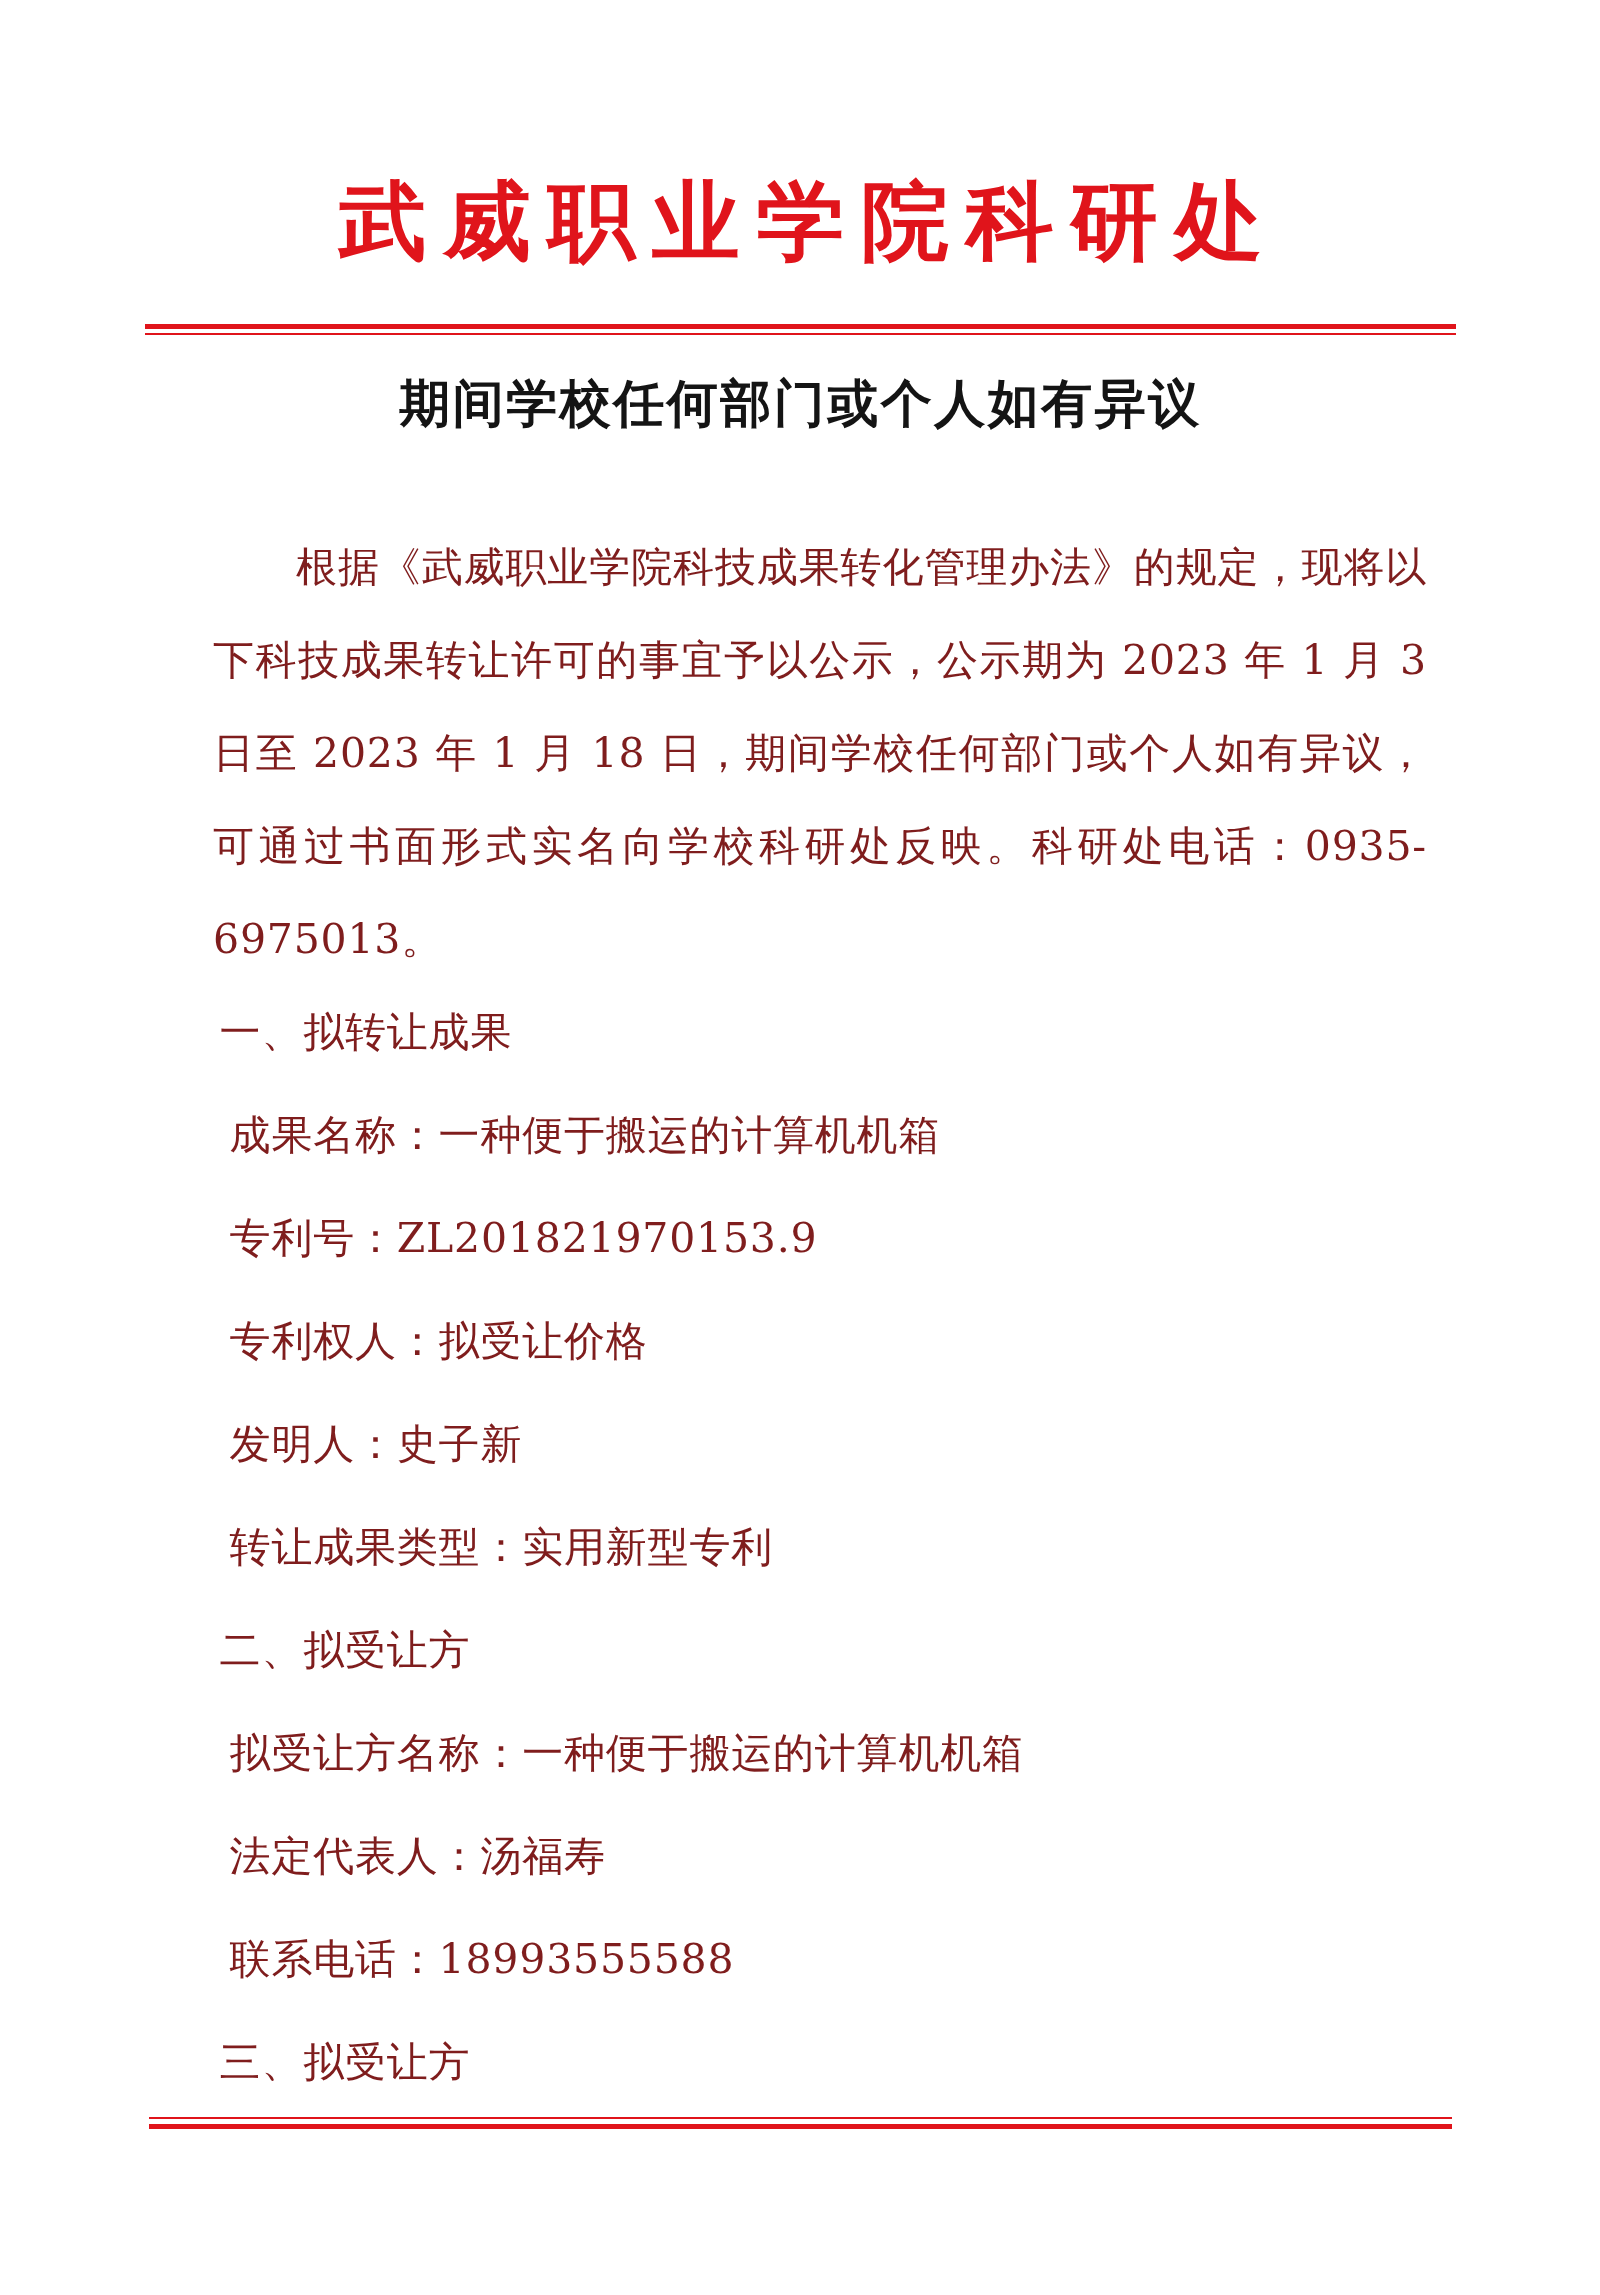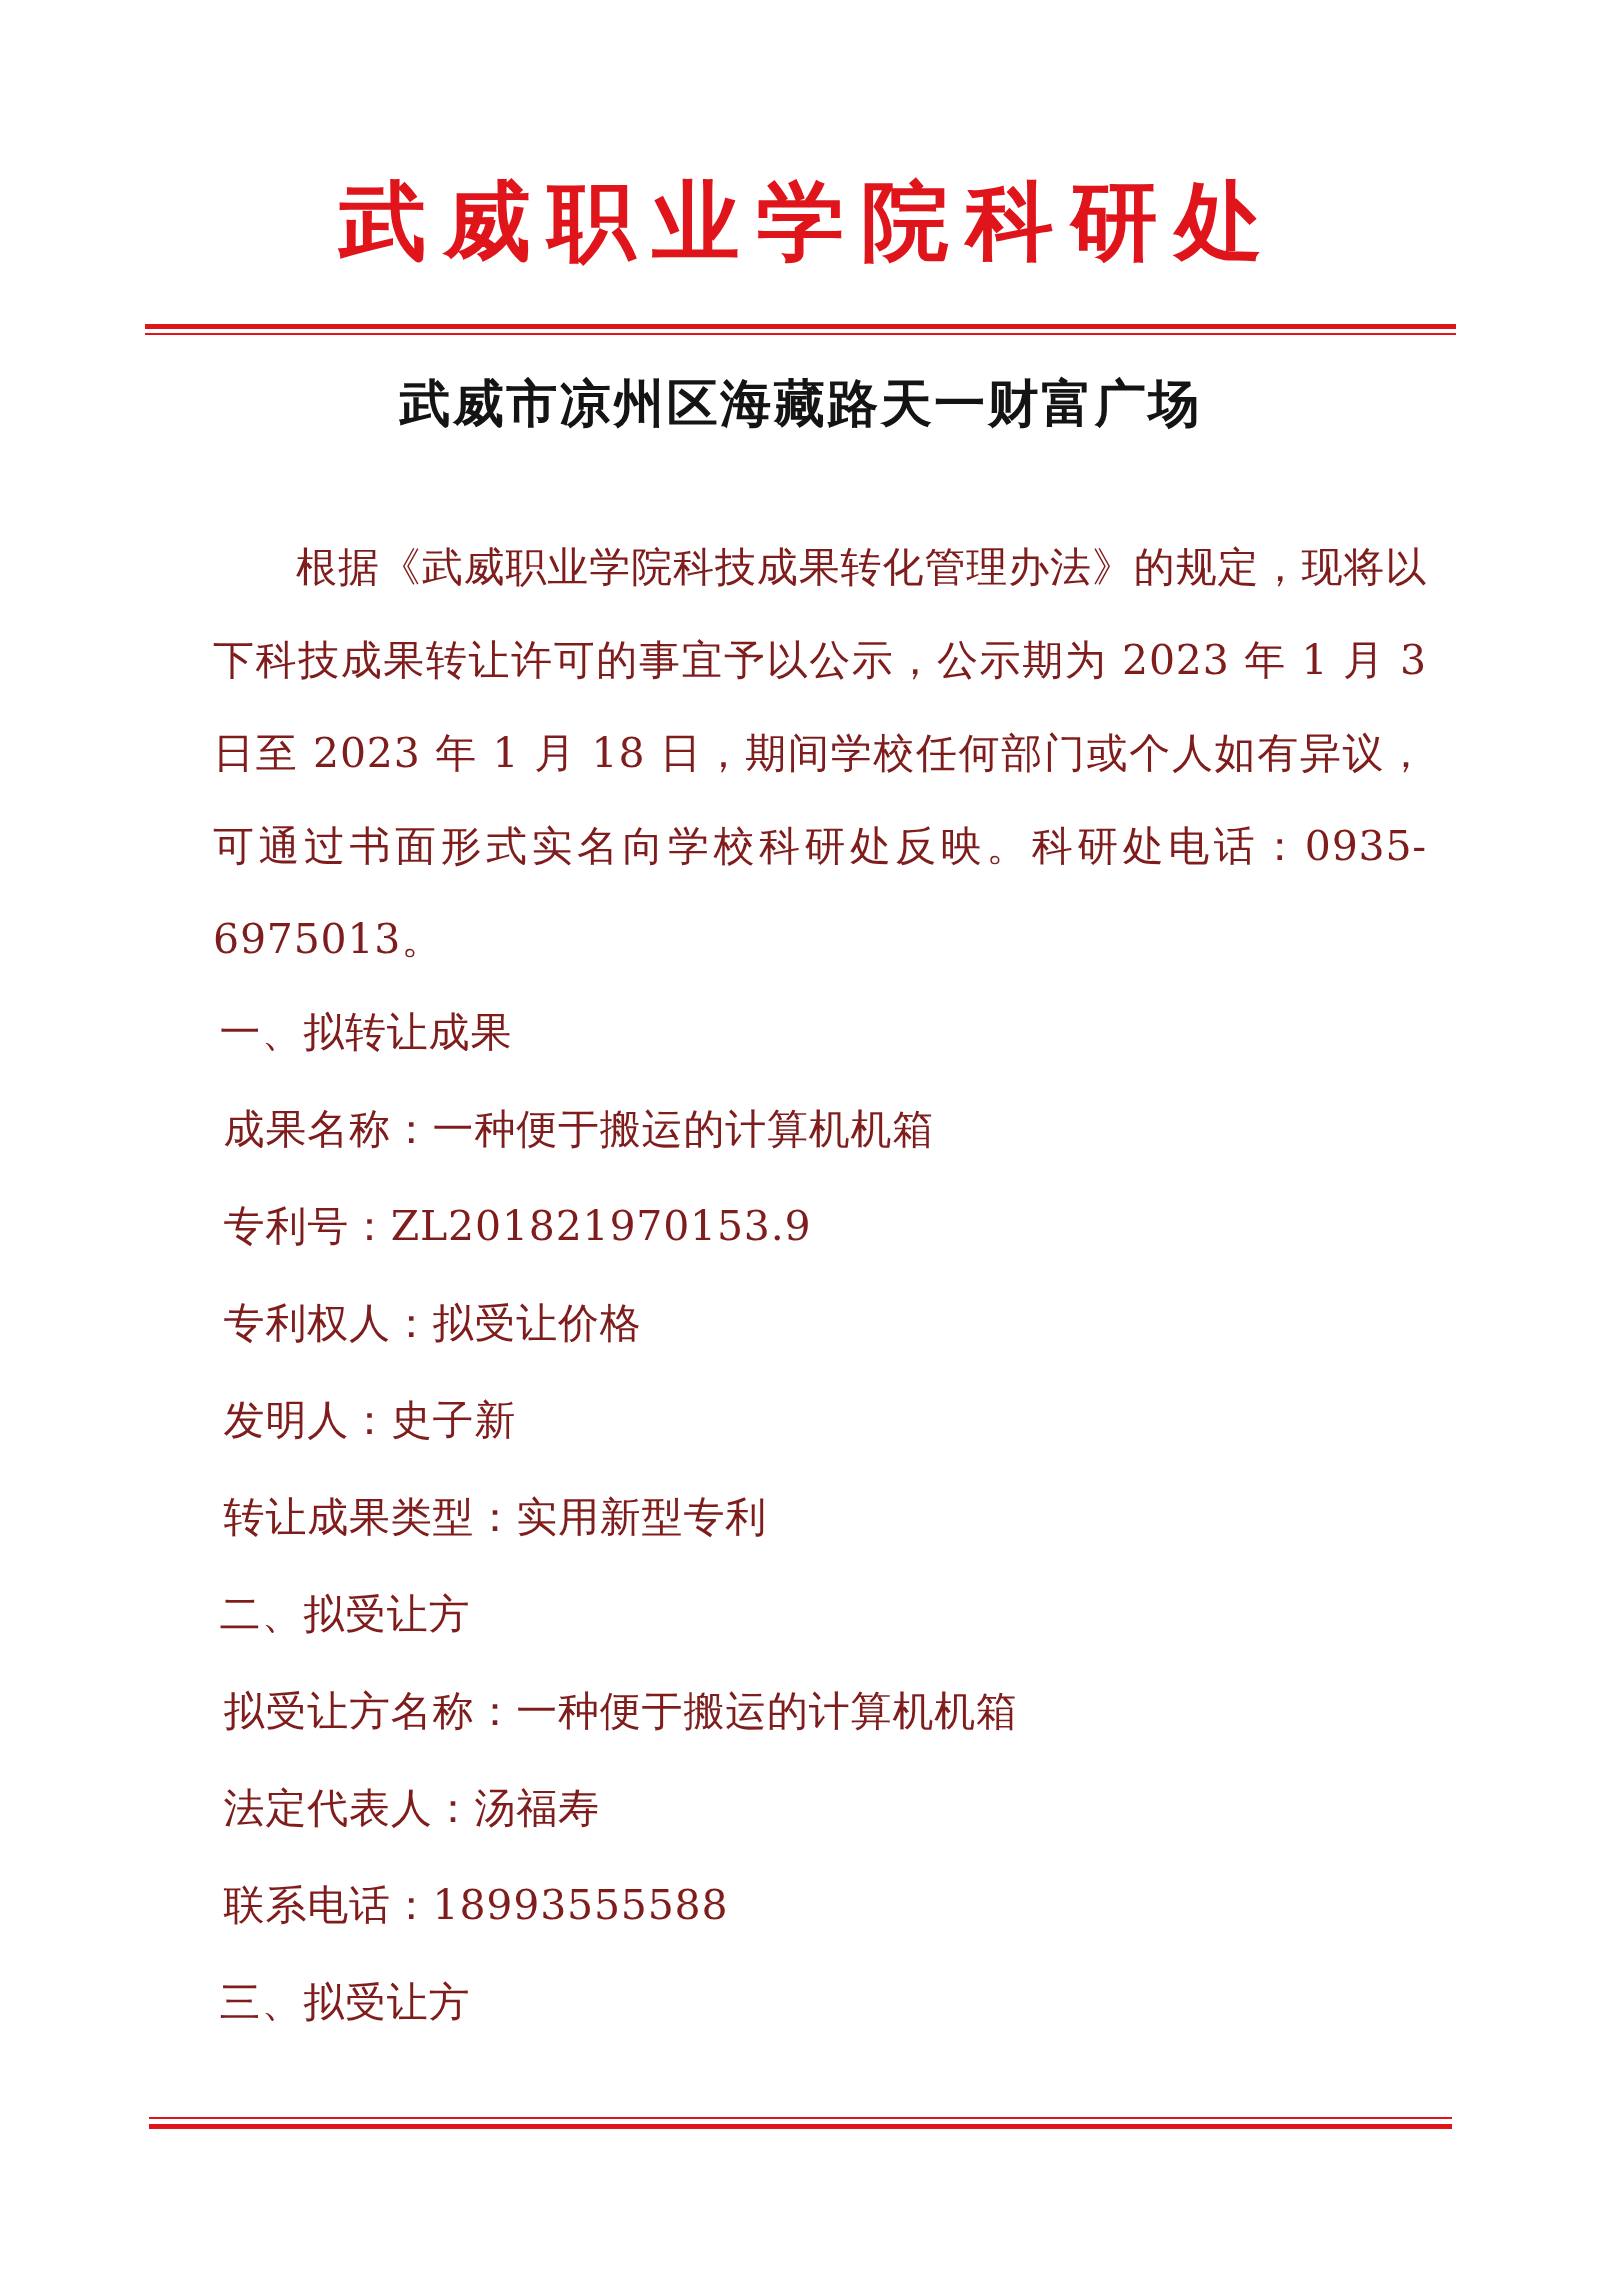--- a/index.html
+++ b/index.html
@@ -86,21 +86,21 @@
     line-height: 93px;
     color: #7f1d1d;
     text-align: justify;
   }
   .para {
     text-indent: 83px;
     margin: 0;
     letter-spacing: 0.8px;
   }
   .line-item {
-    margin: 4px;
+    margin: 10px;
     text-indent: 0;
     letter-spacing: 0.8px;
     padding-left: 6.6px;
   }
   .section-head {
     margin: 0;
     text-indent: 0;
     letter-spacing: 0.8px;
     padding-left: 6.6px;
   }
@@ -135,21 +135,21 @@
 
   <div class="letterhead">
     <div class="letterhead-title">武威职业学院科研处</div>
   </div>
 
   <div class="rule-wrap">
     <div class="rule-thick"></div>
     <div class="rule-thin"></div>
   </div>
 
-  <div class="doc-title">武威市凉州区海藏路天一财富广场</div>
+  <div class="doc-title">期间学校任何部门或个人如有异议</div>
 
   <div class="body-block">
 
     <p class="para">根据《武威职业学院科技成果转化管理办法》的规定，现将以下科技成果转让许可的事宜予以公示，公示期为 2023 年 1 月 3 日至 2023 年 1 月 18 日，期间学校任何部门或个人如有异议，可通过书面形式实名向学校科研处反映。科研处电话：0935-6975013。</p>
 
     <p class="section-head">一、拟转让成果</p>
     <p class="line-item">成果名称：一种便于搬运的计算机机箱</p>
     <p class="line-item">专利号：ZL201821970153.9</p>
     <p class="line-item">专利权人：拟受让价格</p>
     <p class="line-item">发明人：史子新</p>

